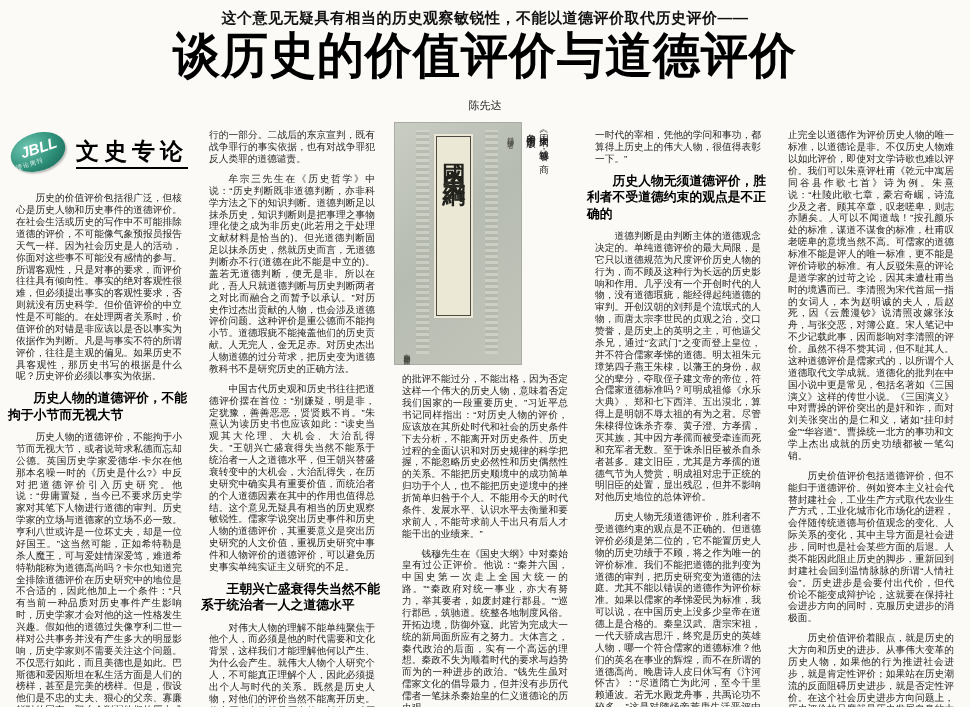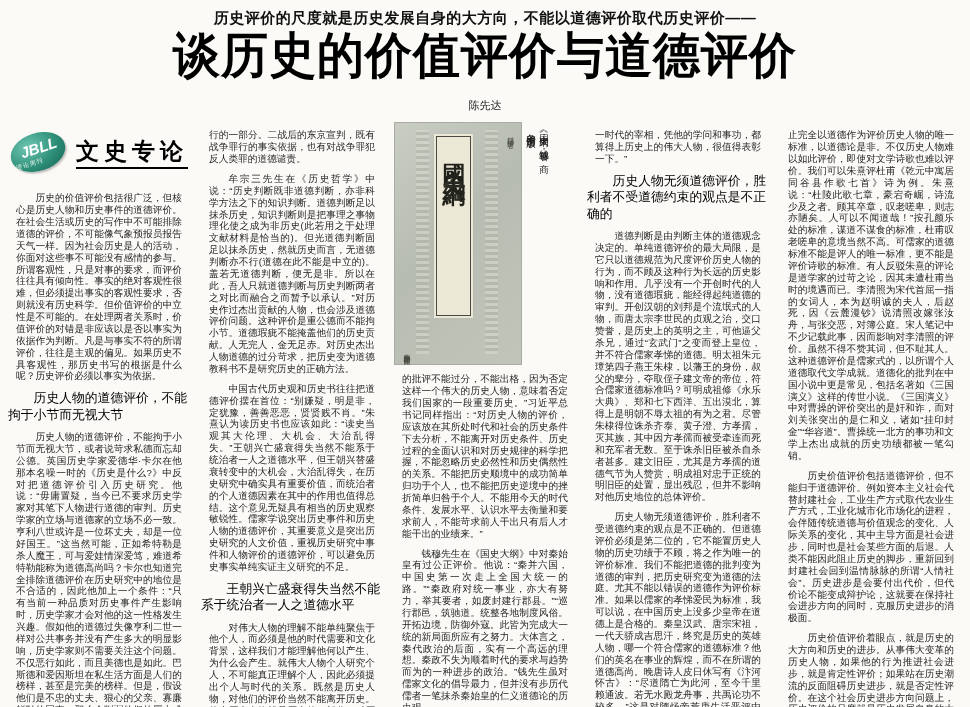--- a/index.html
+++ b/index.html
@@ -12,21 +12,21 @@
   #masthead{text-align:center;padding-top:9px;}
   .kicker{font-size:15px;font-weight:bold;letter-spacing:.5px;color:#111;}
   .title{font-size:47px;font-weight:900;letter-spacing:1px;color:#000;
          margin-top:2px;line-height:1.05;transform:scaleY(1.04);}
   .author{font-size:11px;margin-top:19px;color:#222;}
   
   #cols{display:flex;gap:11px;padding:8px 8px 0 8px;align-items:flex-start;}
   .col{flex:1 1 0;font-size:9.7px;line-height:1.225;text-align:justify;color:#242424;}
   .para{margin:8px;text-indent:2em;}
   .para.noindent{text-indent:0;}
-  .subhead{font-weight:normal;font-size:12.8px;line-height:1.28;color:#000;
+  .subhead{font-weight:bold;font-size:12.8px;line-height:1.28;color:#000;
            margin:5px 0 3px 0;text-indent:2em;text-align:left;}
   .attribution{margin:2px 0 0 0;font-weight:bold;text-indent:2em;}
   
   .logo-block{display:flex;align-items:center;gap:8px;margin:4px 0 9px 2px;height:58px;}
   .logo-badge{position:relative;width:58px;height:46px;flex:0 0 auto;}
   .logo-ellipse{position:absolute;left:0;top:2px;width:56px;height:38px;border-radius:50%;
     background:radial-gradient(ellipse at 35% 30%,#6fc7b2 0%,#2e8f78 55%,#156252 100%);
     transform:rotate(-18deg);box-shadow:1px 2px 2px rgba(0,0,0,.25);}
   .logo-letters{position:absolute;left:10px;top:8px;color:#fff;font-style:italic;
     font-weight:bold;font-size:15px;transform:rotate(-18deg);letter-spacing:0;}
@@ -55,21 +55,21 @@
     font-size:7px;color:#44443c;letter-spacing:1px;}
   .vcap{writing-mode:vertical-rl;font-size:9.5px;line-height:13px;height:238px;
     padding:4px 0 0 3px;color:#1c1c1c;letter-spacing:1px;text-align:left;}
   .vcap div{text-indent:0;}
 </style>
 </head>
 <body>
 
 <div id="page">
   <div id="masthead">
-    <div class="kicker">历史评价的尺度就是历史发展自身的大方向，不能以道德评价取代历史评价——</div>
+    <div class="kicker">这个意见无疑具有相当的历史观察敏锐性，不能以道德评价取代历史评价——</div>
     <div class="title">谈历史的价值评价与道德评价</div>
     <div class="author">陈先达</div>
   </div>
   <div id="cols">
       <div class="col">
         <div class="logo-block">
           <div class="logo-badge">
             <div class="logo-ellipse"></div>
             <div class="logo-letters">JBLL</div>
             <div class="logo-subtext">理论周刊</div>

